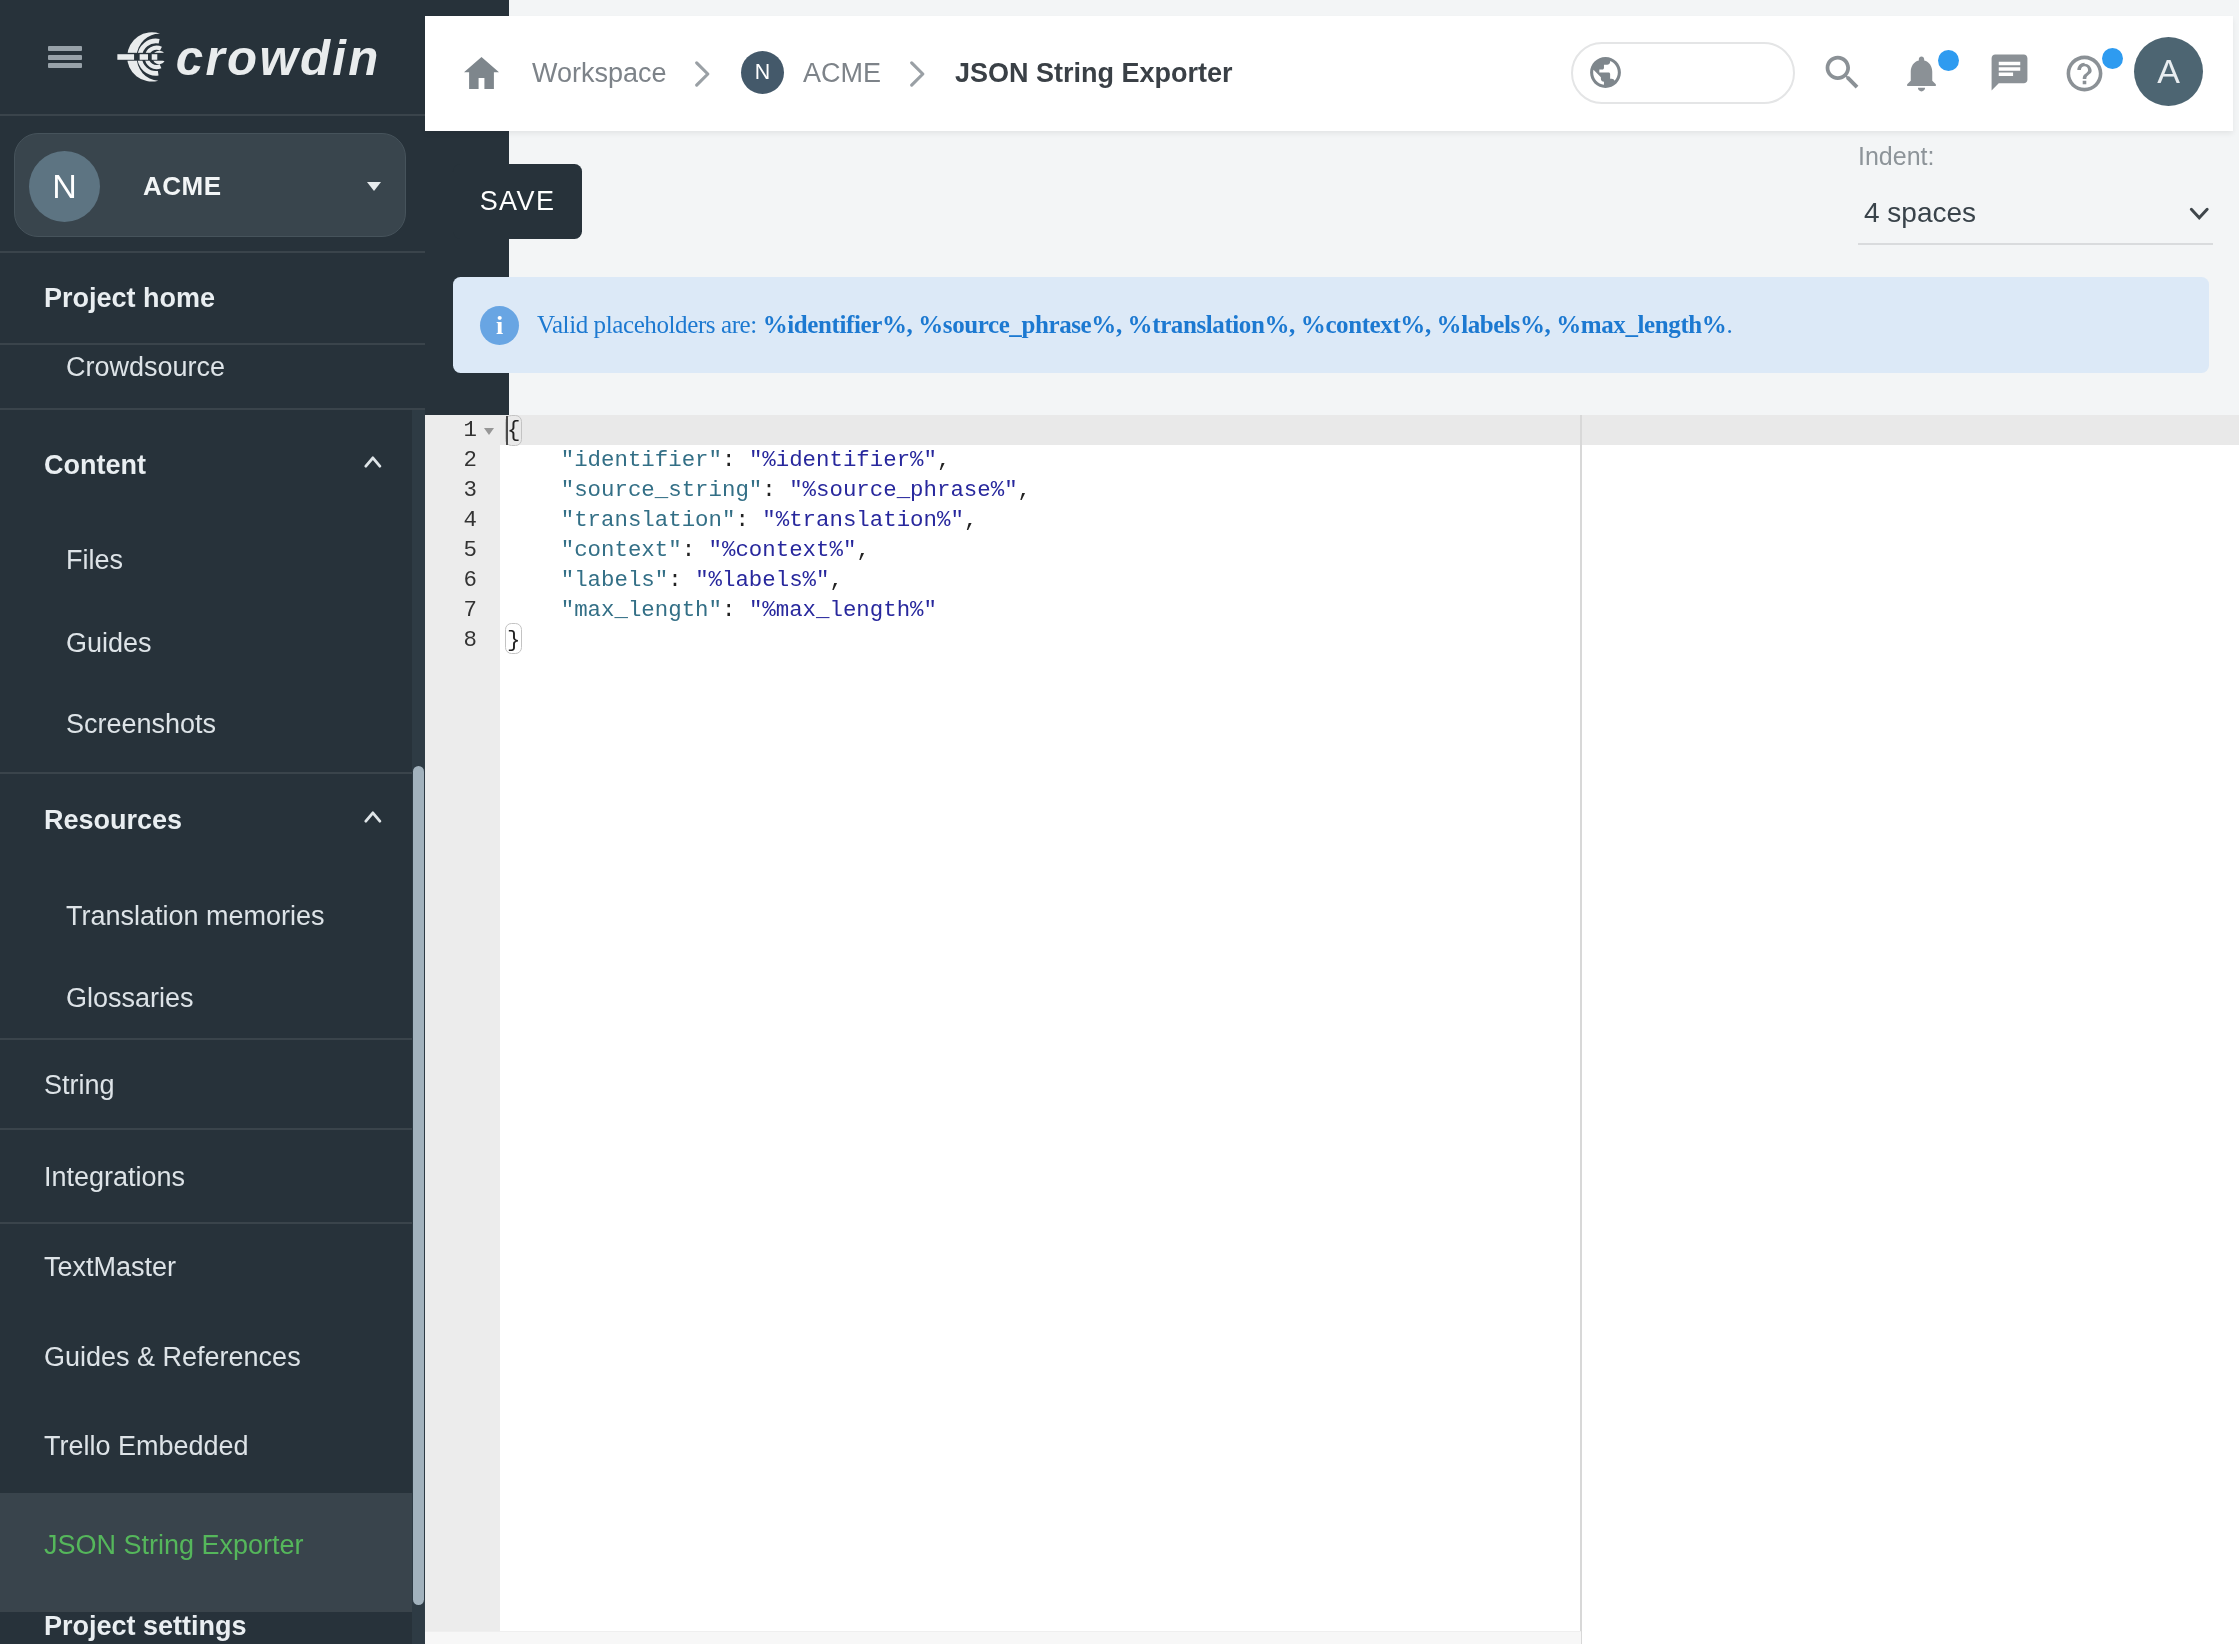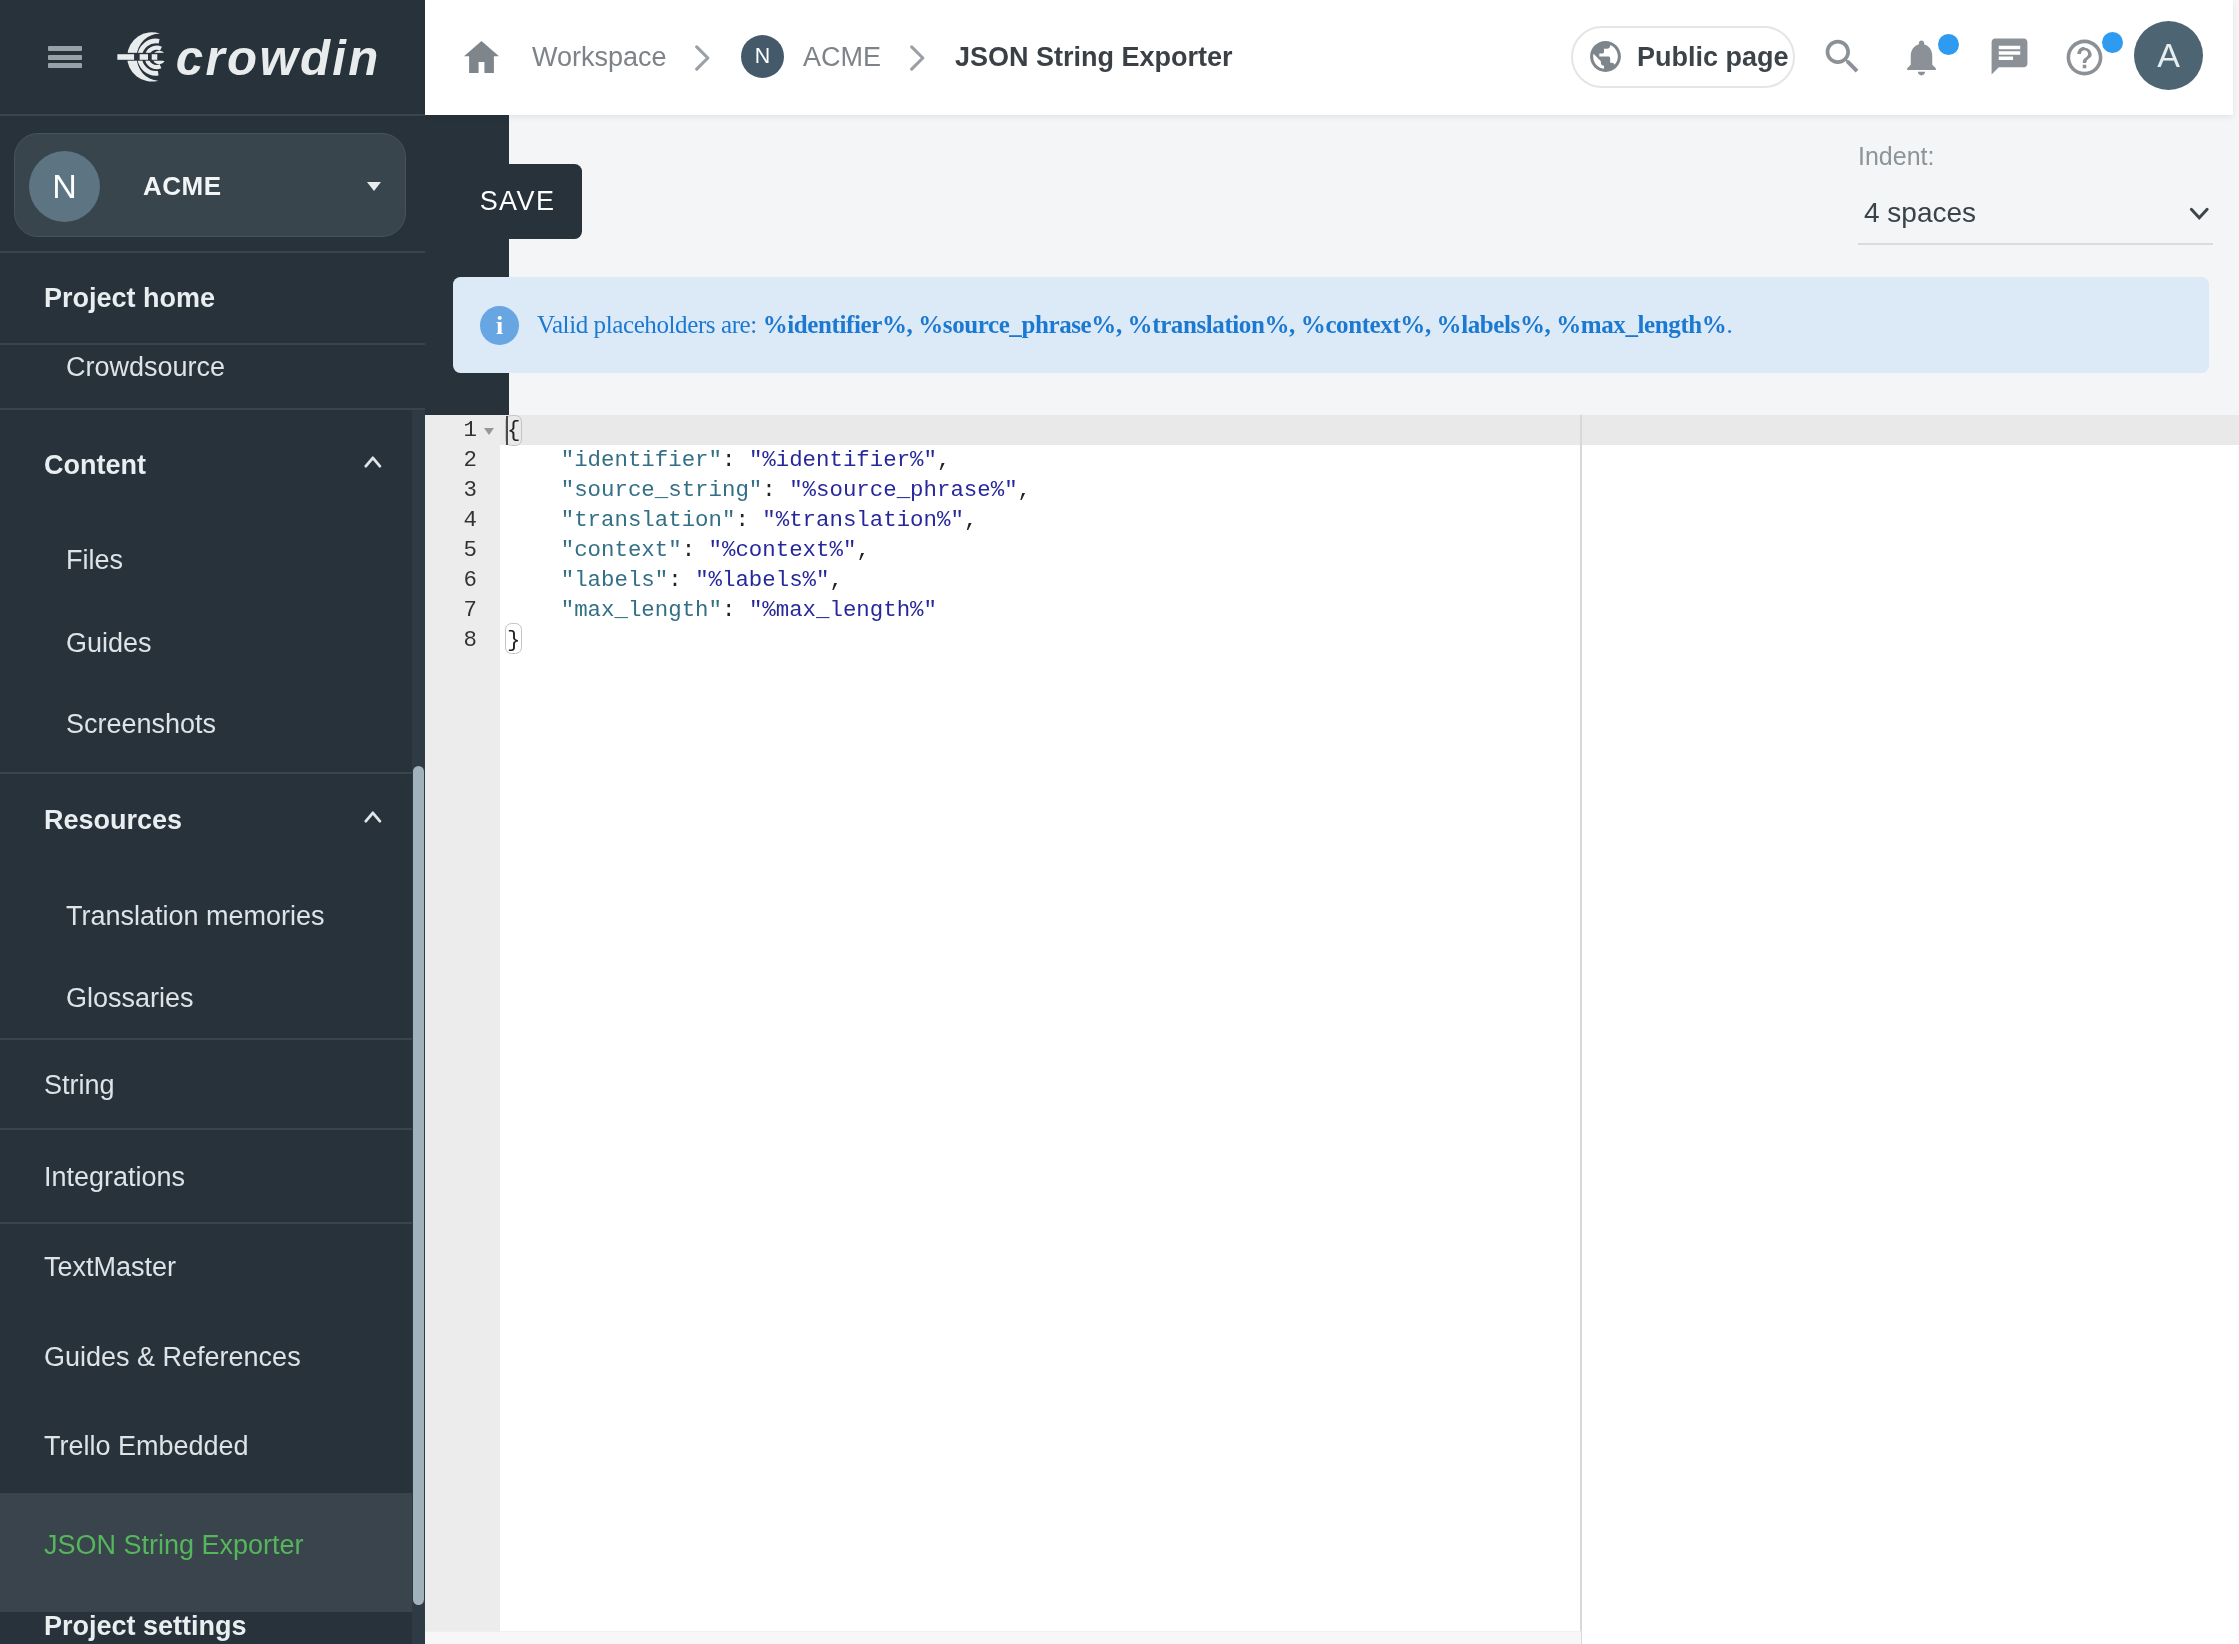--- a/index.html
+++ b/index.html
@@ -27,21 +27,21 @@
 
   
   #activeitem { position:absolute; left:0; top:1493px; width:412px; height:117px; background:#39444c; }
   #activelabel { position:absolute; left:44px; top:0; height:104px; line-height:104px; font-size:27px; font-weight:500; color:#55b75b; }
 
   
   #sb-track { position:absolute; left:412px; top:410px; width:13px; height:1234px; background:#2e3b44; }
   #sb-thumb { position:absolute; left:413px; top:766px; width:11.2px; height:839px; background:#a2b2bd; border-radius:6.5px; }
 
   
-  #topbar { position:absolute; left:425px; top:0; width:1808px; height:115px; background:#fff; box-shadow:0 2.8px 5.6px rgba(0,0,0,0.07); z-index:5; }
+  #topbar { position:absolute; left:425px; top:16px; width:1808px; height:115px; background:#fff; box-shadow:0 2.8px 5.6px rgba(0,0,0,0.07); z-index:5; }
   .crumb { position:absolute; top:0; height:115px; line-height:115px; font-size:27px; color:#7d8389; white-space:nowrap; }
 
   
   #savebtn { position:absolute; left:453px; top:164px; width:129px; height:75px; background:#27323a; border-radius:7.5px; color:#fff; font-size:27px; letter-spacing:1.4px; text-align:center; line-height:75px; font-weight:400; }
   #indent-label { position:absolute; left:1858px; top:142px; font-size:25px; color:#8d9499; }
   #indent-value { position:absolute; left:1864px; top:197px; font-size:28px; color:#39434a; }
   #indent-line { position:absolute; left:1858px; top:243px; width:355px; height:1.9px; background:#d9dbdd; }
   #indent-chev { position:absolute; left:2189px; top:207px; }
 
   #alert { position:absolute; left:453px; top:277px; width:1756px; height:96px; background:#dce9f7; border-radius:7.5px; z-index:6; }
@@ -146,21 +146,20 @@
   <div class="crumb" style="left:378px;">ACME</div>
   <svg class="abs" style="left:482px; top:44px;" width="20.5" height="28" viewBox="0 0 22 30">
       <path d="M5 3 L17 15 L5 27" fill="none" stroke="#9aa0a5" stroke-width="3.4" stroke-linecap="round" stroke-linejoin="round"></path>
     </svg>
   <div class="crumb" style="left:530px; color:#3a4046; font-weight:700;">JSON String Exporter</div>
 
   <div class="abs" style="left:1146px; top:26px; width:224px; height:62px; border:2.8px solid #e4e5e6; border-radius:31px;"></div>
   <svg class="abs" style="left:1162px; top:38px;" width="37" height="37" viewBox="0 0 24 24">
       <path fill="#7e868c" d="M12 2C6.48 2 2 6.48 2 12s4.48 10 10 10 10-4.48 10-10S17.52 2 12 2zm-1 17.93c-3.95-.49-7-3.85-7-7.93 0-.62.08-1.21.21-1.79L9 15v1c0 1.1.9 2 2 2v1.93zm6.9-2.54c-.26-.81-1-1.39-1.9-1.39h-1v-3c0-.55-.45-1-1-1H8v-2h2c.55 0 1-.45 1-1V7h2c1.1 0 2-.9 2-2v-.41c2.93 1.19 5 4.06 5 7.41 0 2.08-.8 3.97-2.1 5.39z"></path>
     </svg>
-  <div class="abs" style="left:1212px; top:0; height:115px; line-height:115px; font-size:27px; color:#3d4449; font-weight:600;">Public page</div>
 
   <svg class="abs" style="left:1395px; top:34px;" width="45" height="45" viewBox="0 0 24 24">
       <path fill="#8b9196" d="M15.5 14h-.79l-.28-.27C15.41 12.59 16 11.11 16 9.5 16 5.91 13.09 3 9.5 3S3 5.91 3 9.5 5.91 16 9.5 16c1.61 0 3.09-.59 4.23-1.57l.27.28v.79l5 4.99L20.49 19l-4.99-5zm-6 0C7.01 14 5 11.99 5 9.5S7.01 5 9.5 5 14 7.01 14 9.5 11.99 14 9.5 14z"></path>
     </svg>
   <svg class="abs" style="left:1475px; top:36px;" width="43" height="43" viewBox="0 0 24 24">
       <path fill="#8b9196" d="M12 22c1.1 0 2-.9 2-2h-4c0 1.1.89 2 2 2zm6-6v-5c0-3.07-1.64-5.64-4.5-6.32V4c0-.83-.67-1.5-1.5-1.5s-1.5.67-1.5 1.5v.68C7.63 5.36 6 7.92 6 11v5l-2 2v1h16v-1l-2-2z"></path>
     </svg>
   <div class="abs" style="left:1513px; top:34px; width:21.4px; height:21.4px; border-radius:50%; background:#2e9bf0;"></div>
   <svg class="abs" style="left:1563px; top:35px;" width="43" height="43" viewBox="0 0 24 24">
       <path fill="#8b9196" d="M20 2H4c-1.1 0-1.99.9-1.99 2L2 22l4-4h14c1.1 0 2-.9 2-2V4c0-1.1-.9-2-2-2zM6 9h12v2H6V9zm8 5H6v-2h8v2zm4-6H6V6h12v2z"></path>

